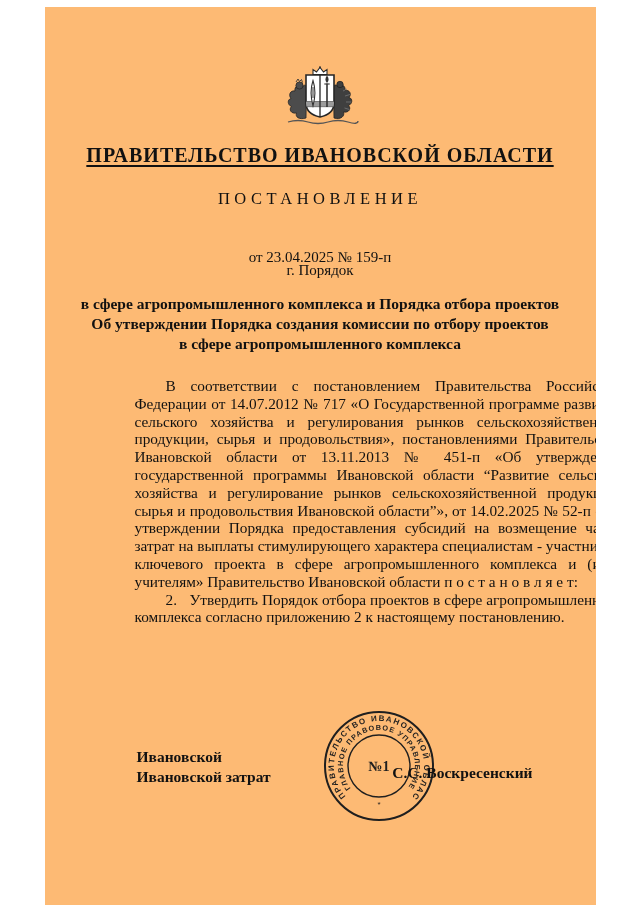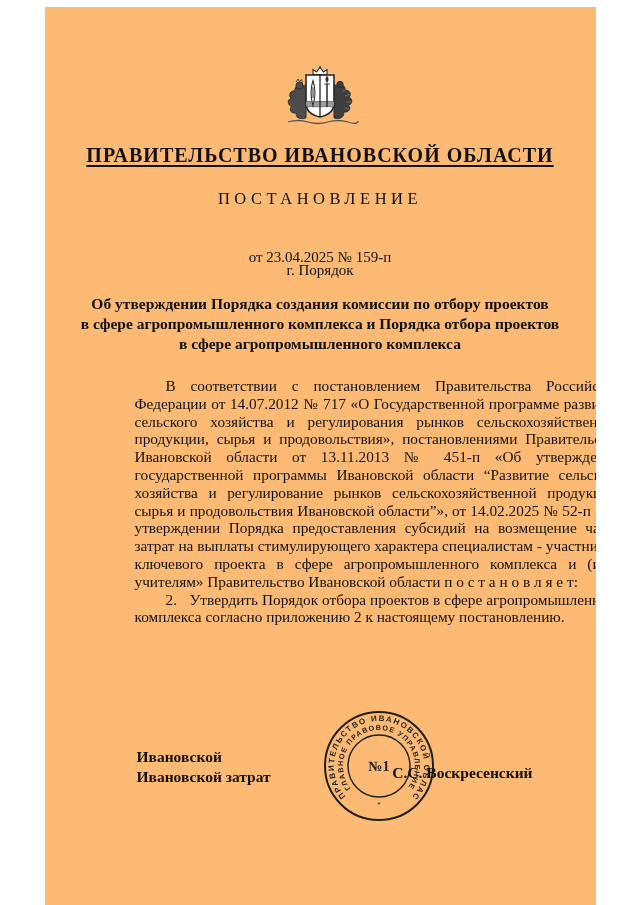--- a/index.html
+++ b/index.html
@@ -111,22 +111,22 @@
       <path d="M52.3,19 H57.7" stroke="#333" stroke-width="1.1"></path>
     </svg>
   </div>
 
   <div class="org-title">ПРАВИТЕЛЬСТВО ИВАНОВСКОЙ ОБЛАСТИ</div>
   <div class="doc-type">ПОСТАНОВЛЕНИЕ</div>
   <div class="date-line">от 23.04.2025 № 159-п</div>
   <div class="city-line">г. Порядок</div>
 
   <div class="subject">
+    <div>в сфере агропромышленного комплекса и Порядка отбора проектов</div>
     <div>Об утверждении Порядка создания комиссии по отбору проектов</div>
-    <div>в сфере агропромышленного комплекса и Порядка отбора проектов</div>
     <div>в сфере агропромышленного комплекса</div>
   </div>
 
   <div class="body-block">
     <p class="para"><span>В соответствии с постановлением Правительства Российской Федерации от 14.07.2012 № 717 «О Государственной программе развития сельского хозяйства и регулирования рынков сельскохозяйственной продукции, сырья и продовольствия», постановлениями Правительства Ивановской области от 13.11.2013 № 451-п «Об утверждении государственной программы Ивановской области “Развитие сельского хозяйства и регулирование рынков сельскохозяйственной продукции, сырья и продовольствия Ивановской области”», от 14.02.2025 № 52-п «Об утверждении Порядка предоставления субсидий на возмещение части затрат на выплаты стимулирующего характера специалистам - участникам ключевого проекта в сфере агропромышленного комплекса и (или) учителям» Правительство Ивановской области </span><span class="spaced-bold">п о с т а н о в л я е т:</span></p>
     <p class="para"><span class="num">2.</span><span>Утвердить Порядок отбора проектов в сфере агропромышленного комплекса согласно приложению 2 к настоящему постановлению.</span></p>
   </div>
 
   <div class="sig-left">
     <div>Ивановской</div>

